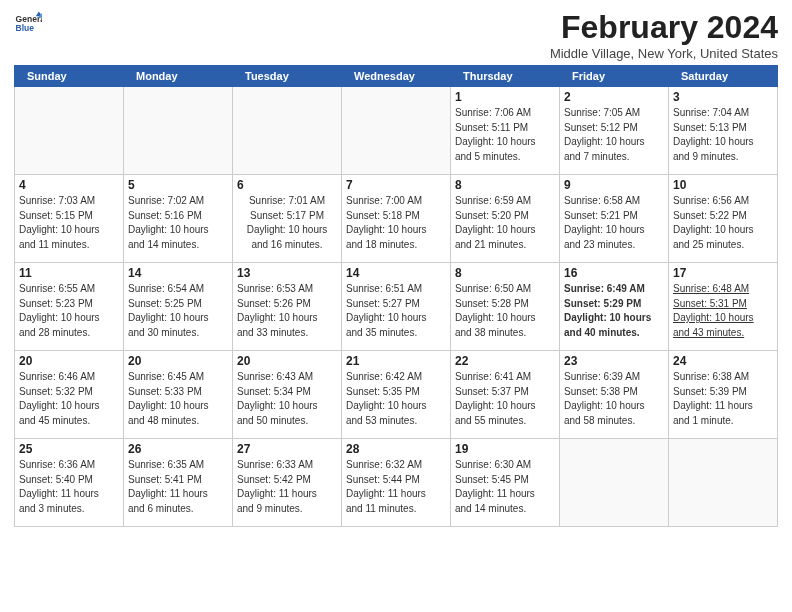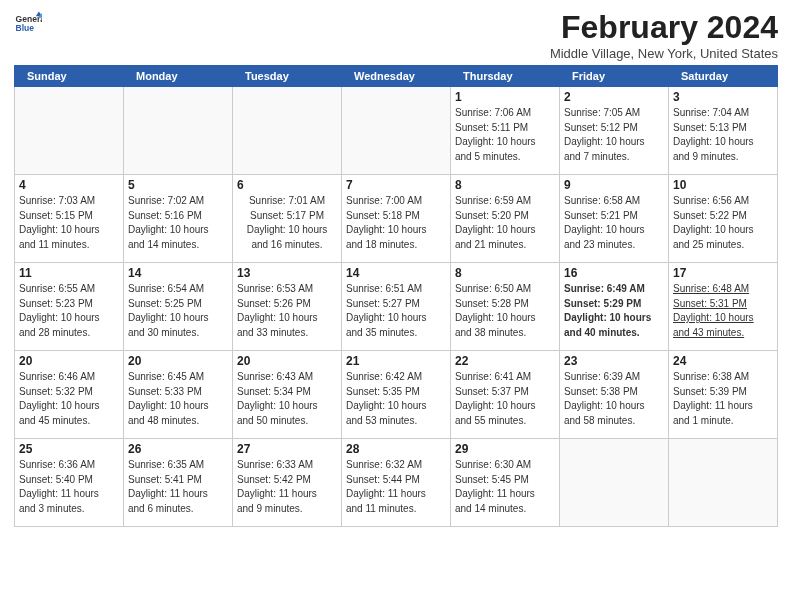--- a/index.html
+++ b/index.html
@@ -317,21 +317,21 @@
 and 9 minutes.</div>
           </td>
           <td>
             <span class="day-num">28</span>
             <div class="day-info" style="white-space: pre-line;">Sunrise: 6:32 AM
 Sunset: 5:44 PM
 Daylight: 11 hours
 and 11 minutes.</div>
           </td>
           <td>
-            <span class="day-num">29</span>
+            <span class="day-num">19</span>
             <div class="day-info" style="white-space: pre-line;">Sunrise: 6:30 AM
 Sunset: 5:45 PM
 Daylight: 11 hours
 and 14 minutes.</div>
           </td>
           <td class="empty"></td>
           <td class="empty"></td>
         </tr>
       </tbody>
   </table>

